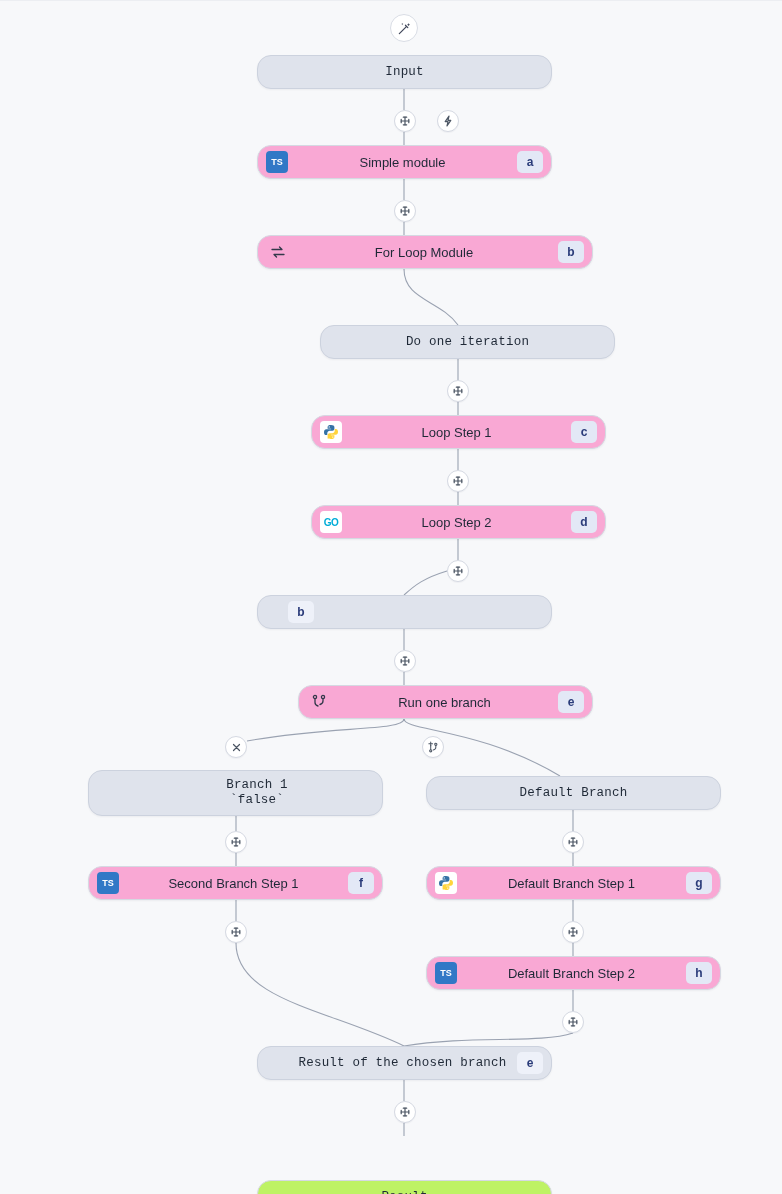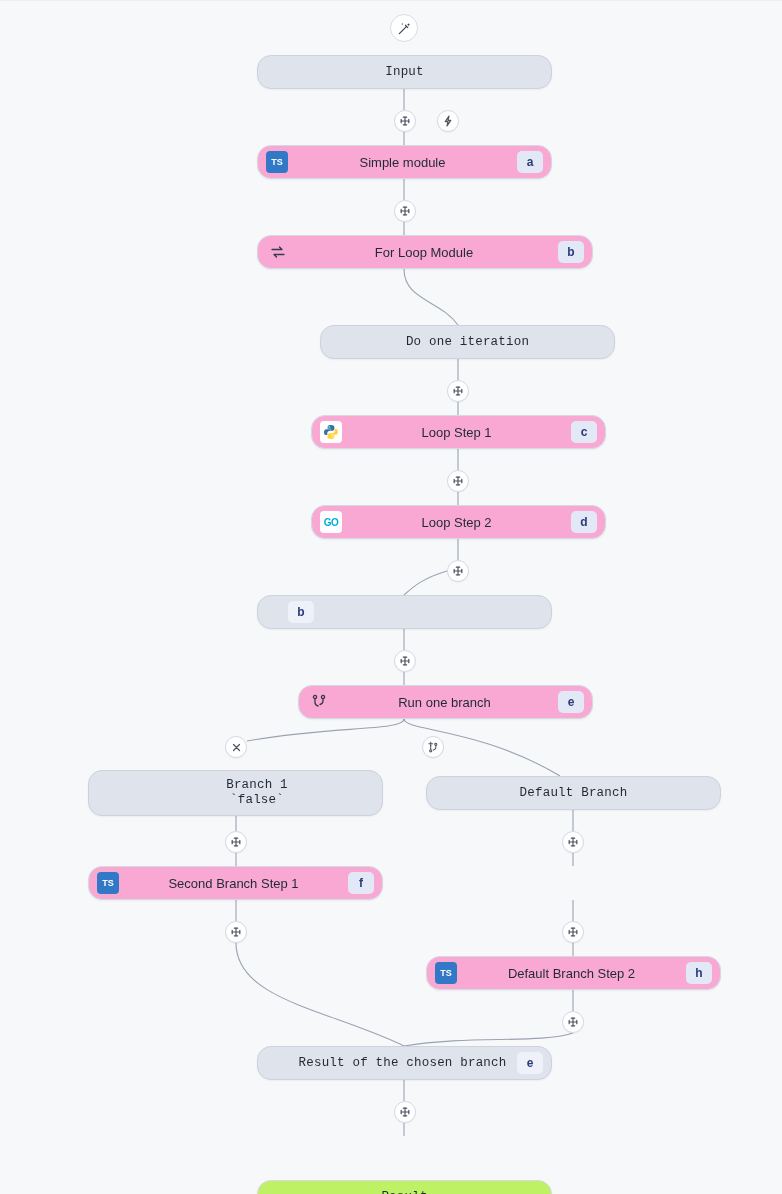--- a/index.html
+++ b/index.html
@@ -258,20 +258,30 @@
     <span class="label">Default Branch</span>
     <span class="spacer-right"></span>
   </div>
 
   <div class="node white" style="left:88px; top:866px; width:295px; height:34px;">
     <span class="lang-icon lang-ts">TS</span>
     <span class="label">Second Branch Step 1</span>
     <span class="badge">f</span>
   </div>
 
+  <div class="node white" style="left:426px; top:866px; width:295px; height:34px;">
+    <span class="lang-icon lang-py">
+      <svg width="18" height="18" viewBox="0 0 18 18">
+        <path d="M9 2c-2.2 0-3.4.6-3.4 2.1v1.6h3.5v.6H4.3C2.9 6.3 2 7.3 2 9.2c0 1.9.8 2.9 2.2 2.9h1.1v-1.8c0-1.4 1.1-2.5 2.5-2.5h2.6c1.1 0 2-.9 2-2V4.1C12.4 2.8 11.2 2 9 2zM7.2 3.2c.4 0 .7.3.7.7s-.3.7-.7.7-.7-.3-.7-.7.3-.7.7-.7z" fill="#3572A5"></path>
+        <path d="M9 16c2.2 0 3.4-.6 3.4-2.1v-1.6H8.9v-.6h4.8c1.4 0 2.3-1 2.3-2.9 0-1.9-.8-2.9-2.2-2.9h-1.1v1.8c0 1.4-1.1 2.5-2.5 2.5H7.6c-1.1 0-2 .9-2 2v3.7C5.6 15.2 6.8 16 9 16zm1.8-1.2c-.4 0-.7-.3-.7-.7s.3-.7.7-.7.7.3.7.7-.3.7-.7.7z" fill="#FFD43B"></path>
+      </svg>
+    </span>
+    <span class="label">Default Branch Step 1</span>
+    <span class="badge">g</span>
+  </div>
 
   <div class="node white" style="left:426px; top:956px; width:295px; height:34px;">
     <span class="lang-icon lang-ts">TS</span>
     <span class="label">Default Branch Step 2</span>
     <span class="badge">h</span>
   </div>
 
   <div class="node gray mono" style="left:257px; top:1046px; width:295px; height:34px;">
     <span class="spacer-left"></span>
     <span class="label">Result of the chosen branch</span>

